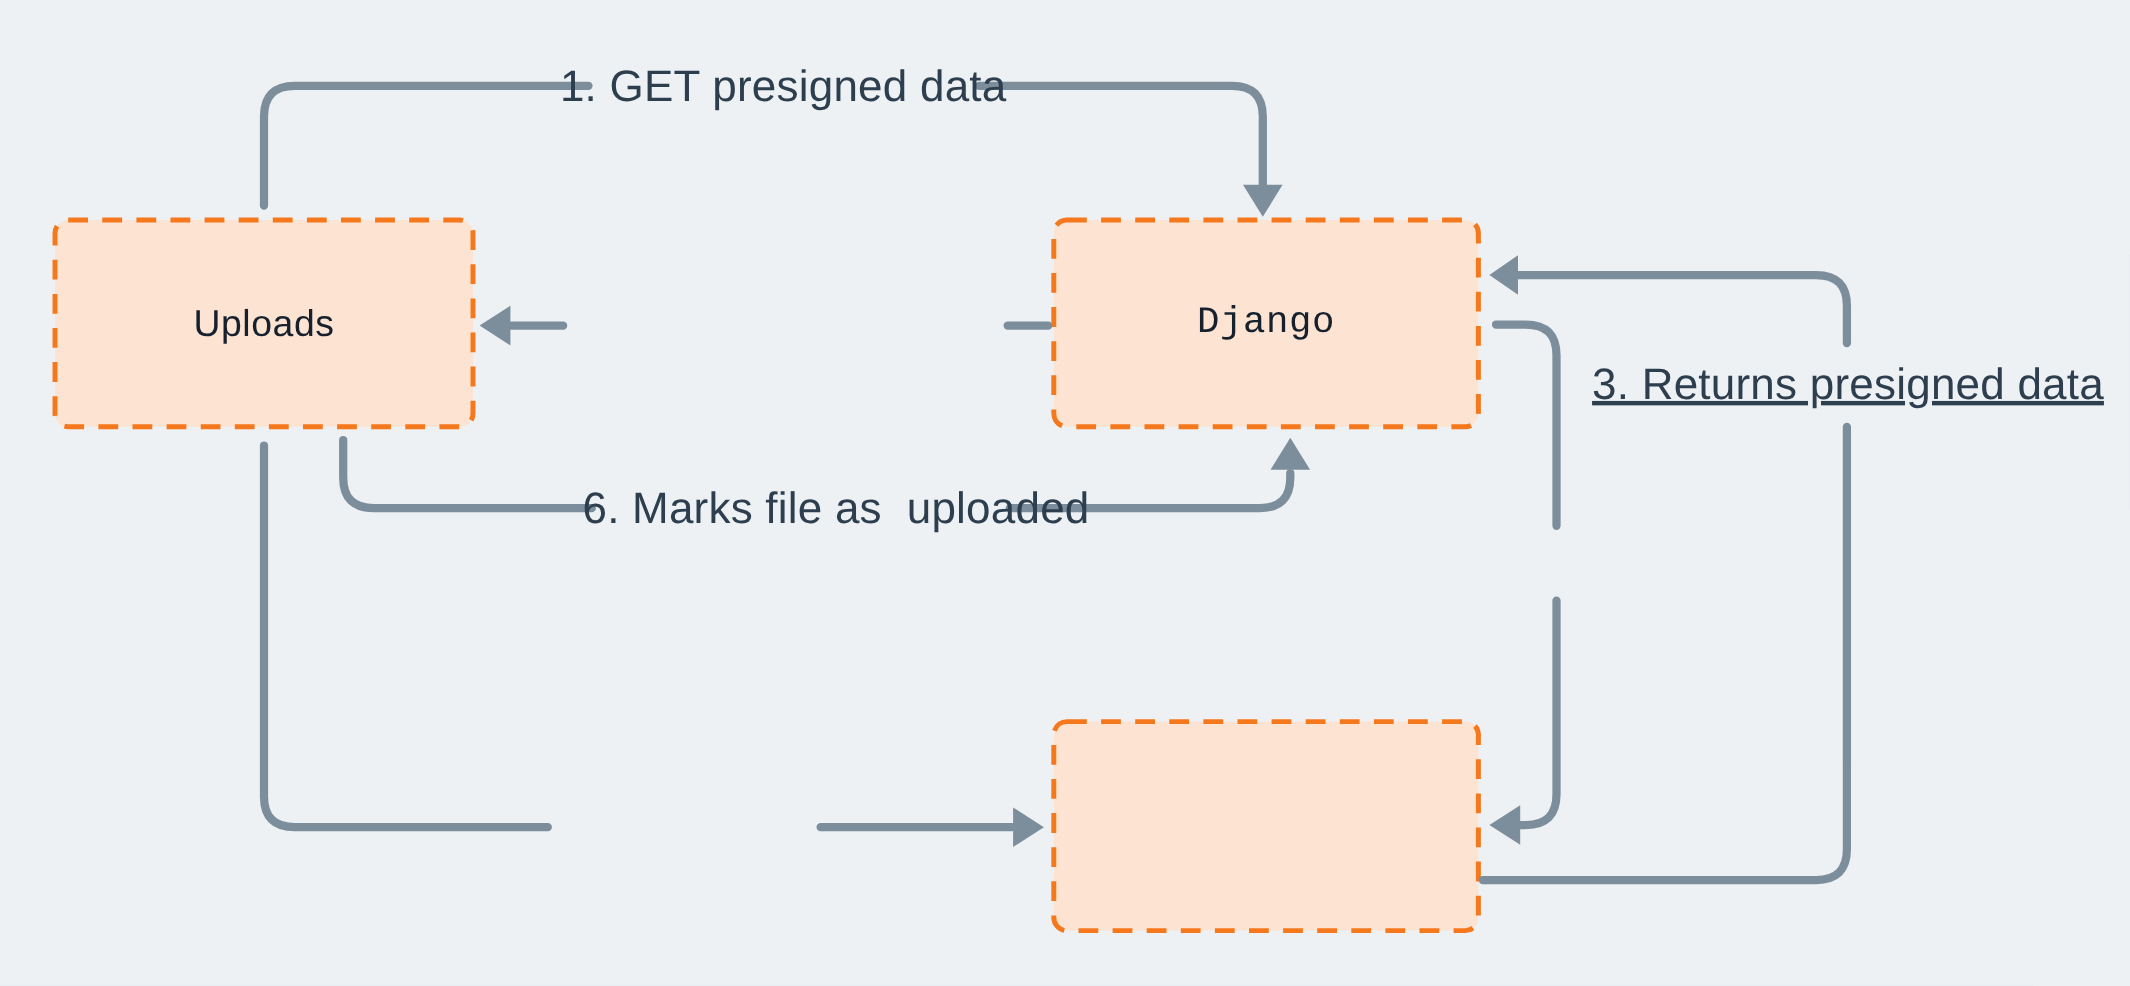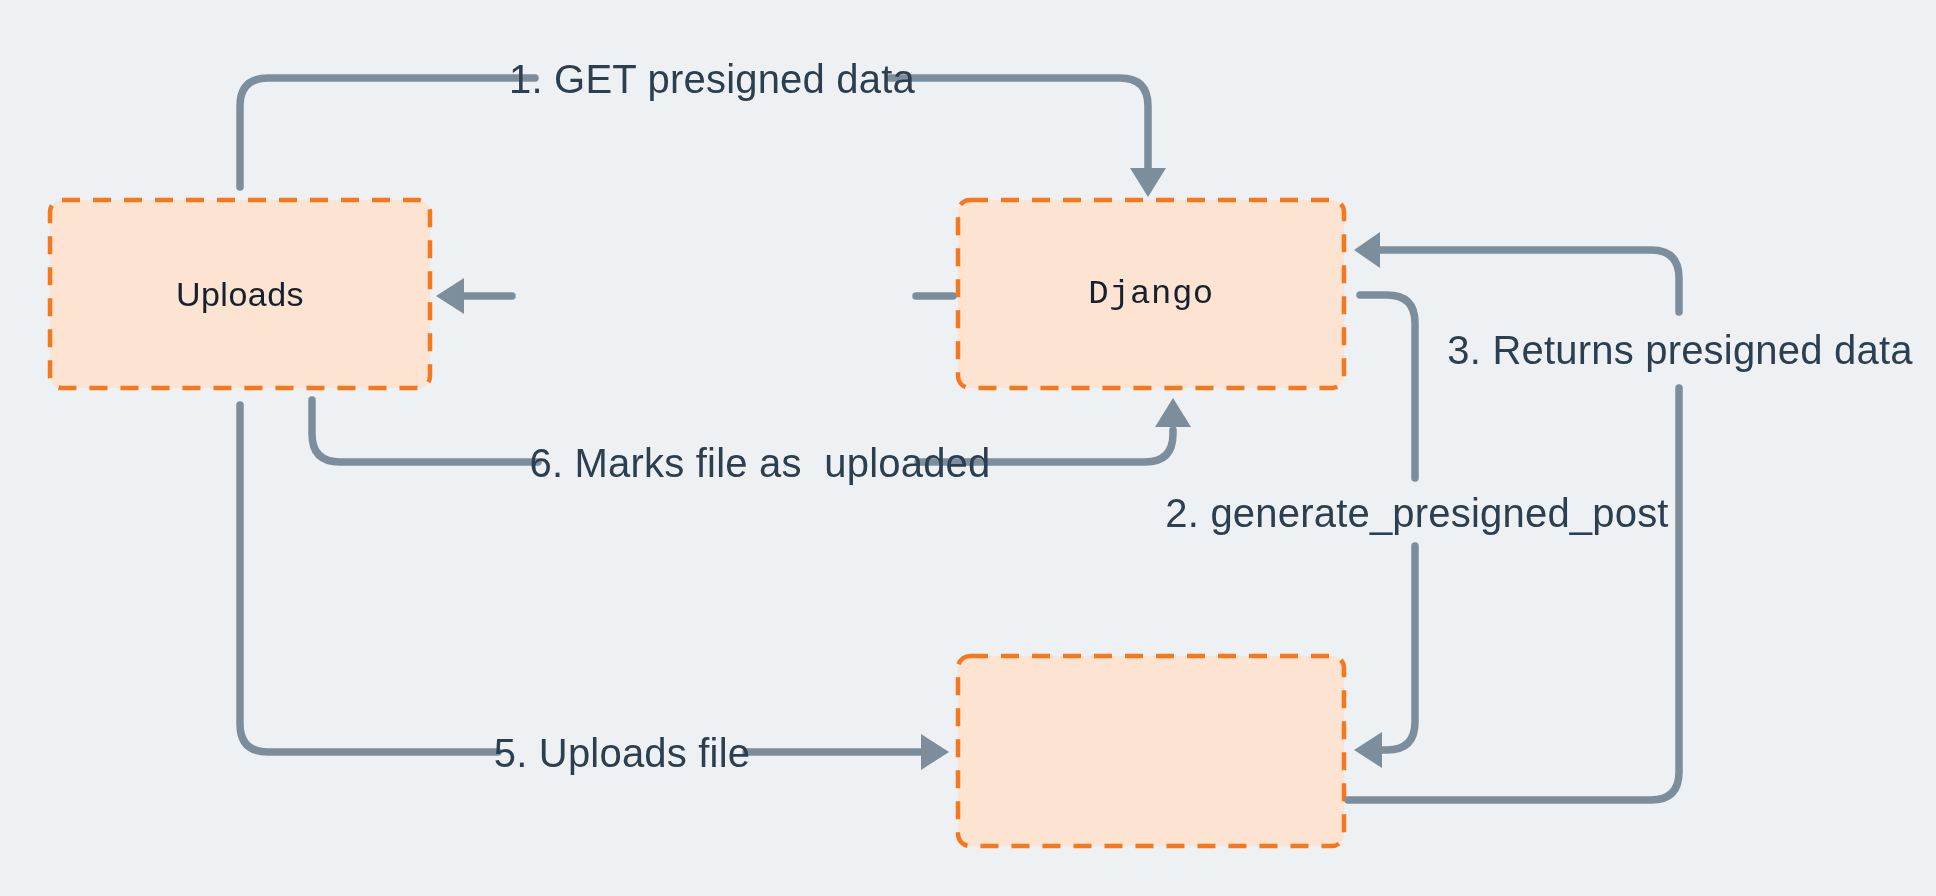--- a/index.html
+++ b/index.html
@@ -87,18 +87,16 @@
     <polygon class="arrowhead" points="1382,732 1382,768 1354,750"></polygon>
 
     <path class="edge-path" d="M1348 800 H1651 Q1679 800 1679 772 V388 M1679 312 V278 Q1679 250 1651 250 H1378"></path>
     <polygon class="arrowhead" points="1380,232 1380,268 1354,250"></polygon>
   </svg>
 
   <div class="node-label" style="left:50px;  top:200px; width:380px; height:188px;">Uploads</div>
   <div class="node-label" style="left:958px; top:200px; width:386px; height:188px;font-family:Liberation Mono, monospace;">Django</div>
 
   <div class="edge-label" style="left:712px;  top:79px;">1. GET presigned data</div>
-  <div class="edge-label" style="left:1417px; top:513px;">2. generate_presigned_post</div>
-  <div class="edge-label" style="left:1680px; top:350px;">3. Returns presigned data</div>
-  <div class="edge-label" style="left:622px;  top:753px;">5. Uploads file</div>
+  <div class="edge-label" style="left:1680px; top:350px;text-decoration:underline;">3. Returns presigned data</div>
   <div class="edge-label" style="left:736px;  top:463px;margin-left:24px;">6. Marks file as  uploaded</div>
 
 </div>
 
 </body></html>

